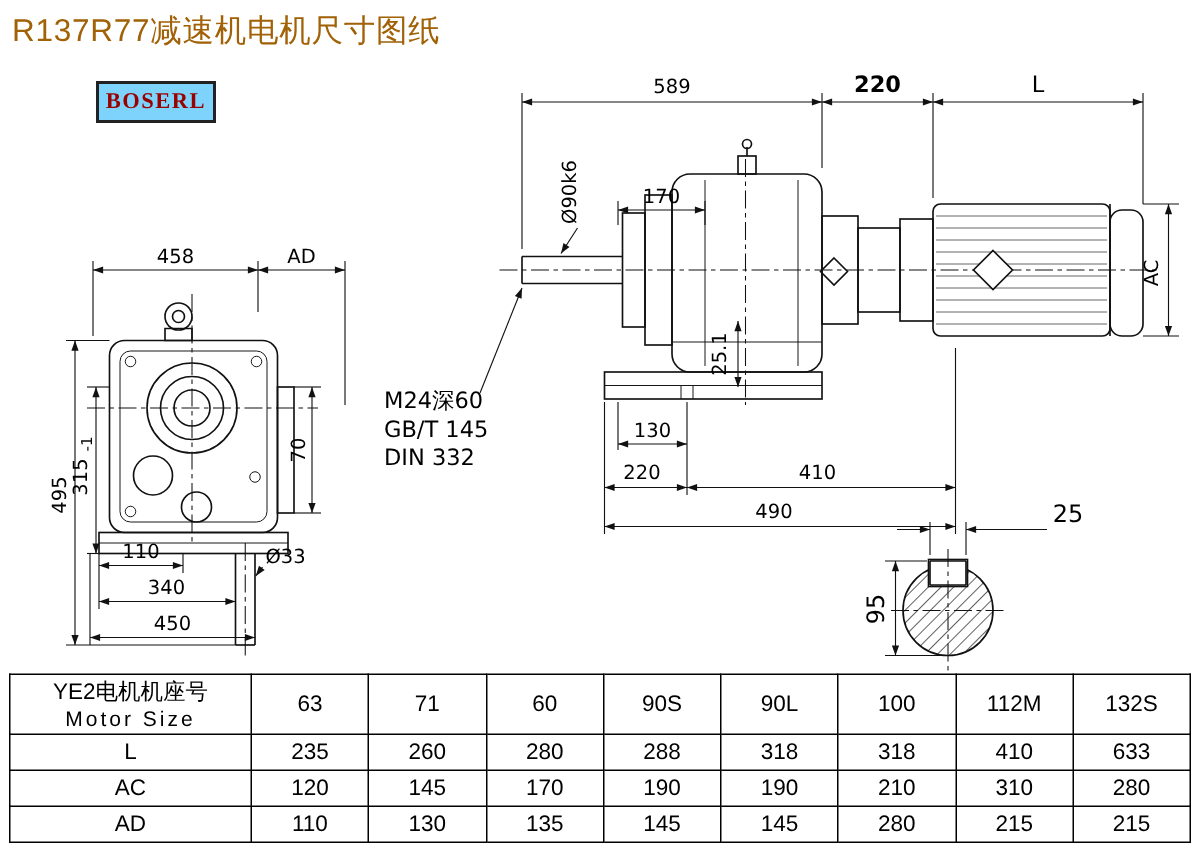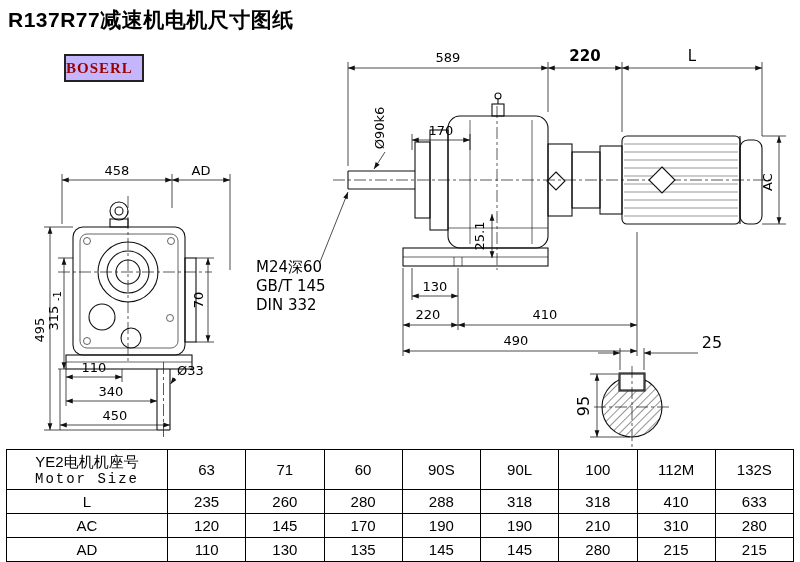--- a/index.html
+++ b/index.html
@@ -1,28 +1,28 @@
 <!DOCTYPE html>
 <html><head>
 <meta charset="utf-8">
 <style>
   html,body{margin:0;padding:0;}
   body{
     width:800px;height:562px;background:#ffffff;position:relative;overflow:hidden;
     font-family:"Liberation Sans",sans-serif;color:#000;
   }
   .page-title{
-    position:absolute;left:8px;top:6px;font-size:21px;font-weight:bold;color:#000000;
+    position:absolute;left:8px;top:6px;font-size:21px;font-weight:normal;color:#a16207;
     letter-spacing:0.5px;
   }
   .logo-box{
     position:absolute;left:64px;top:54px;width:76px;height:24px;border:2px solid #222;
-    display:flex;align-items:center;justify-content:flex-start;
+    display:flex;align-items:center;justify-content:center;
     font-family:"Liberation Serif",serif;font-weight:bold;font-size:15px;color:#990000;
-    letter-spacing:1px;background:#c4b5fd;
+    letter-spacing:1px;background:#7dd3fc;
   }
   svg.drawing{position:absolute;left:0;top:0;}
   .geo line,.geo rect,.geo circle,.geo path{stroke:#111;fill:none;stroke-width:1.1;}
   .geo .thin{stroke-width:0.65;}
   .geo .fin{stroke:#555;stroke-width:0.6;}
   .geo .dim{stroke-width:0.75;}
   .geo .cl{stroke-width:0.7;stroke-dasharray:12 3 3 3;}
   .labels text{fill:#000;font-family:"DejaVu Sans",sans-serif;font-size:13px;text-anchor:middle;}
   .labels text.s15{font-size:15px;}
   .labels text.s16{font-size:16px;}
@@ -33,21 +33,21 @@
     position:absolute;left:6px;top:449px;width:788px;border-collapse:collapse;
     table-layout:fixed;background:#fff;padding-left:27px;
   }
   table.spec td,table.spec th{
     border:1px solid #000;text-align:center;vertical-align:middle;
     font-size:15px;font-weight:normal;padding:0;height:23px;
   }
   table.spec th.lab{width:160px;}
   table.spec tr.hdr td,table.spec tr.hdr th{height:39px;}
   .hdr-cn{display:block;font-size:15px;line-height:19px;}
-  .hdr-en{display:block;font-family:Liberation Mono, monospace;font-size:14px;line-height:17px;letter-spacing:2px;}
+  .hdr-en{display:block;font-family:Liberation Sans, sans-serif;font-size:14px;line-height:17px;letter-spacing:2px;}
 </style>
 </head>
 <body>
 
 <div class="page-title">R137R77减速机电机尺寸图纸</div>
 <div class="logo-box">
   <span>BOSERL</span>
 </div>
 
 <svg class="drawing" viewBox="0 0 800 450" width="800" height="450">

